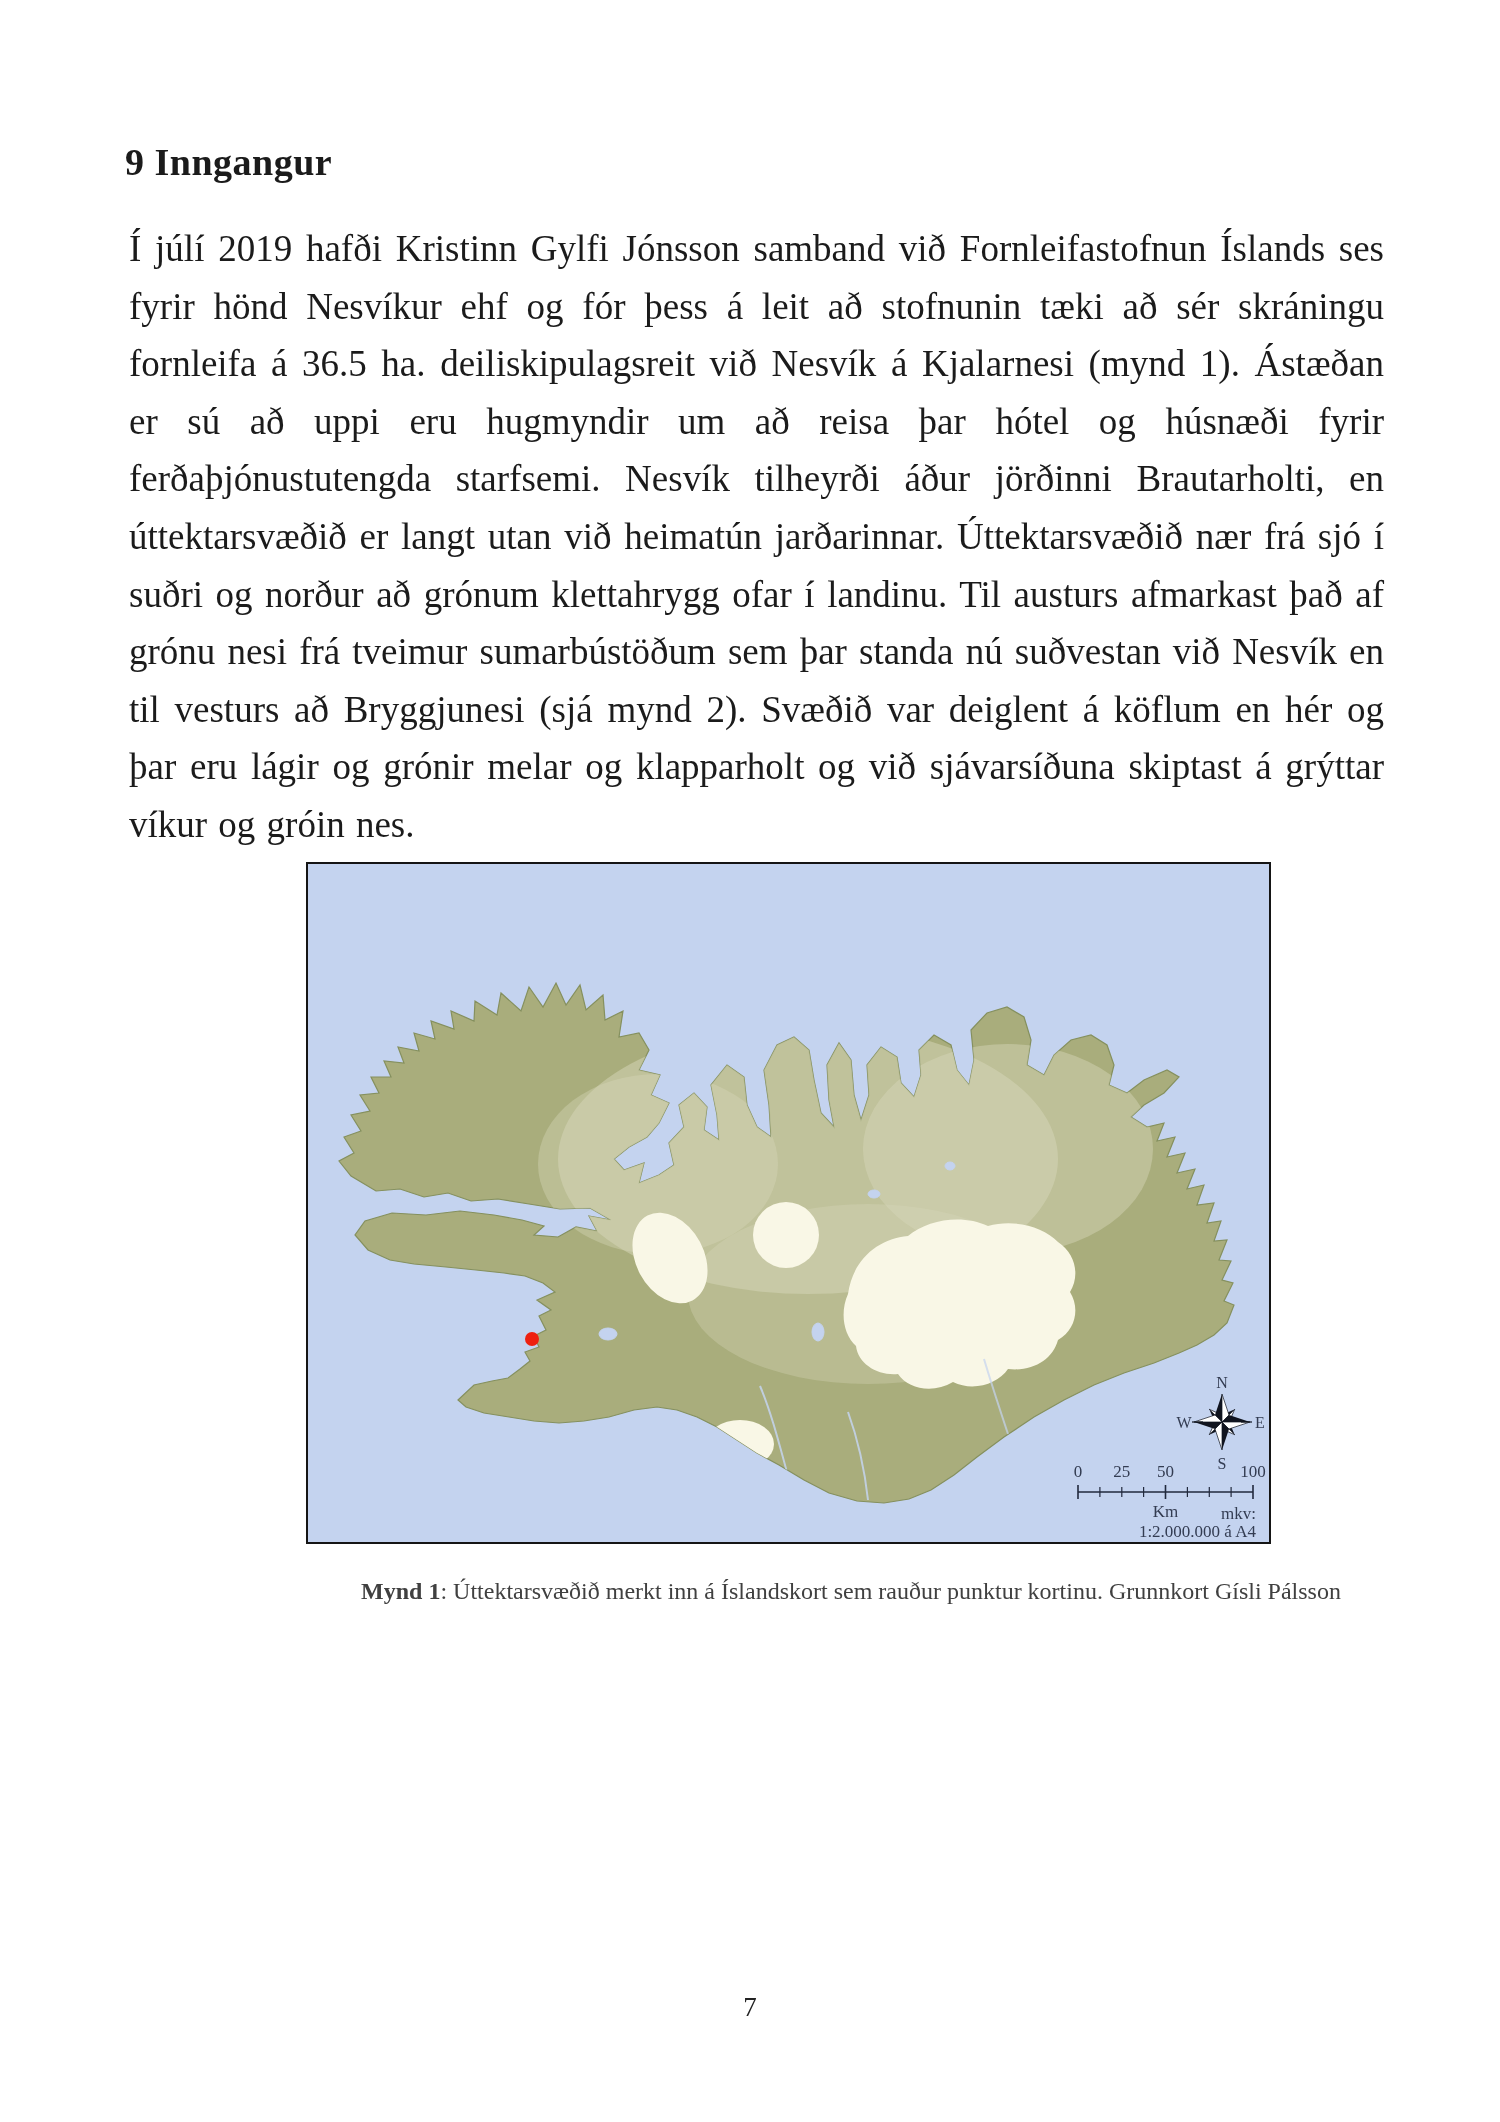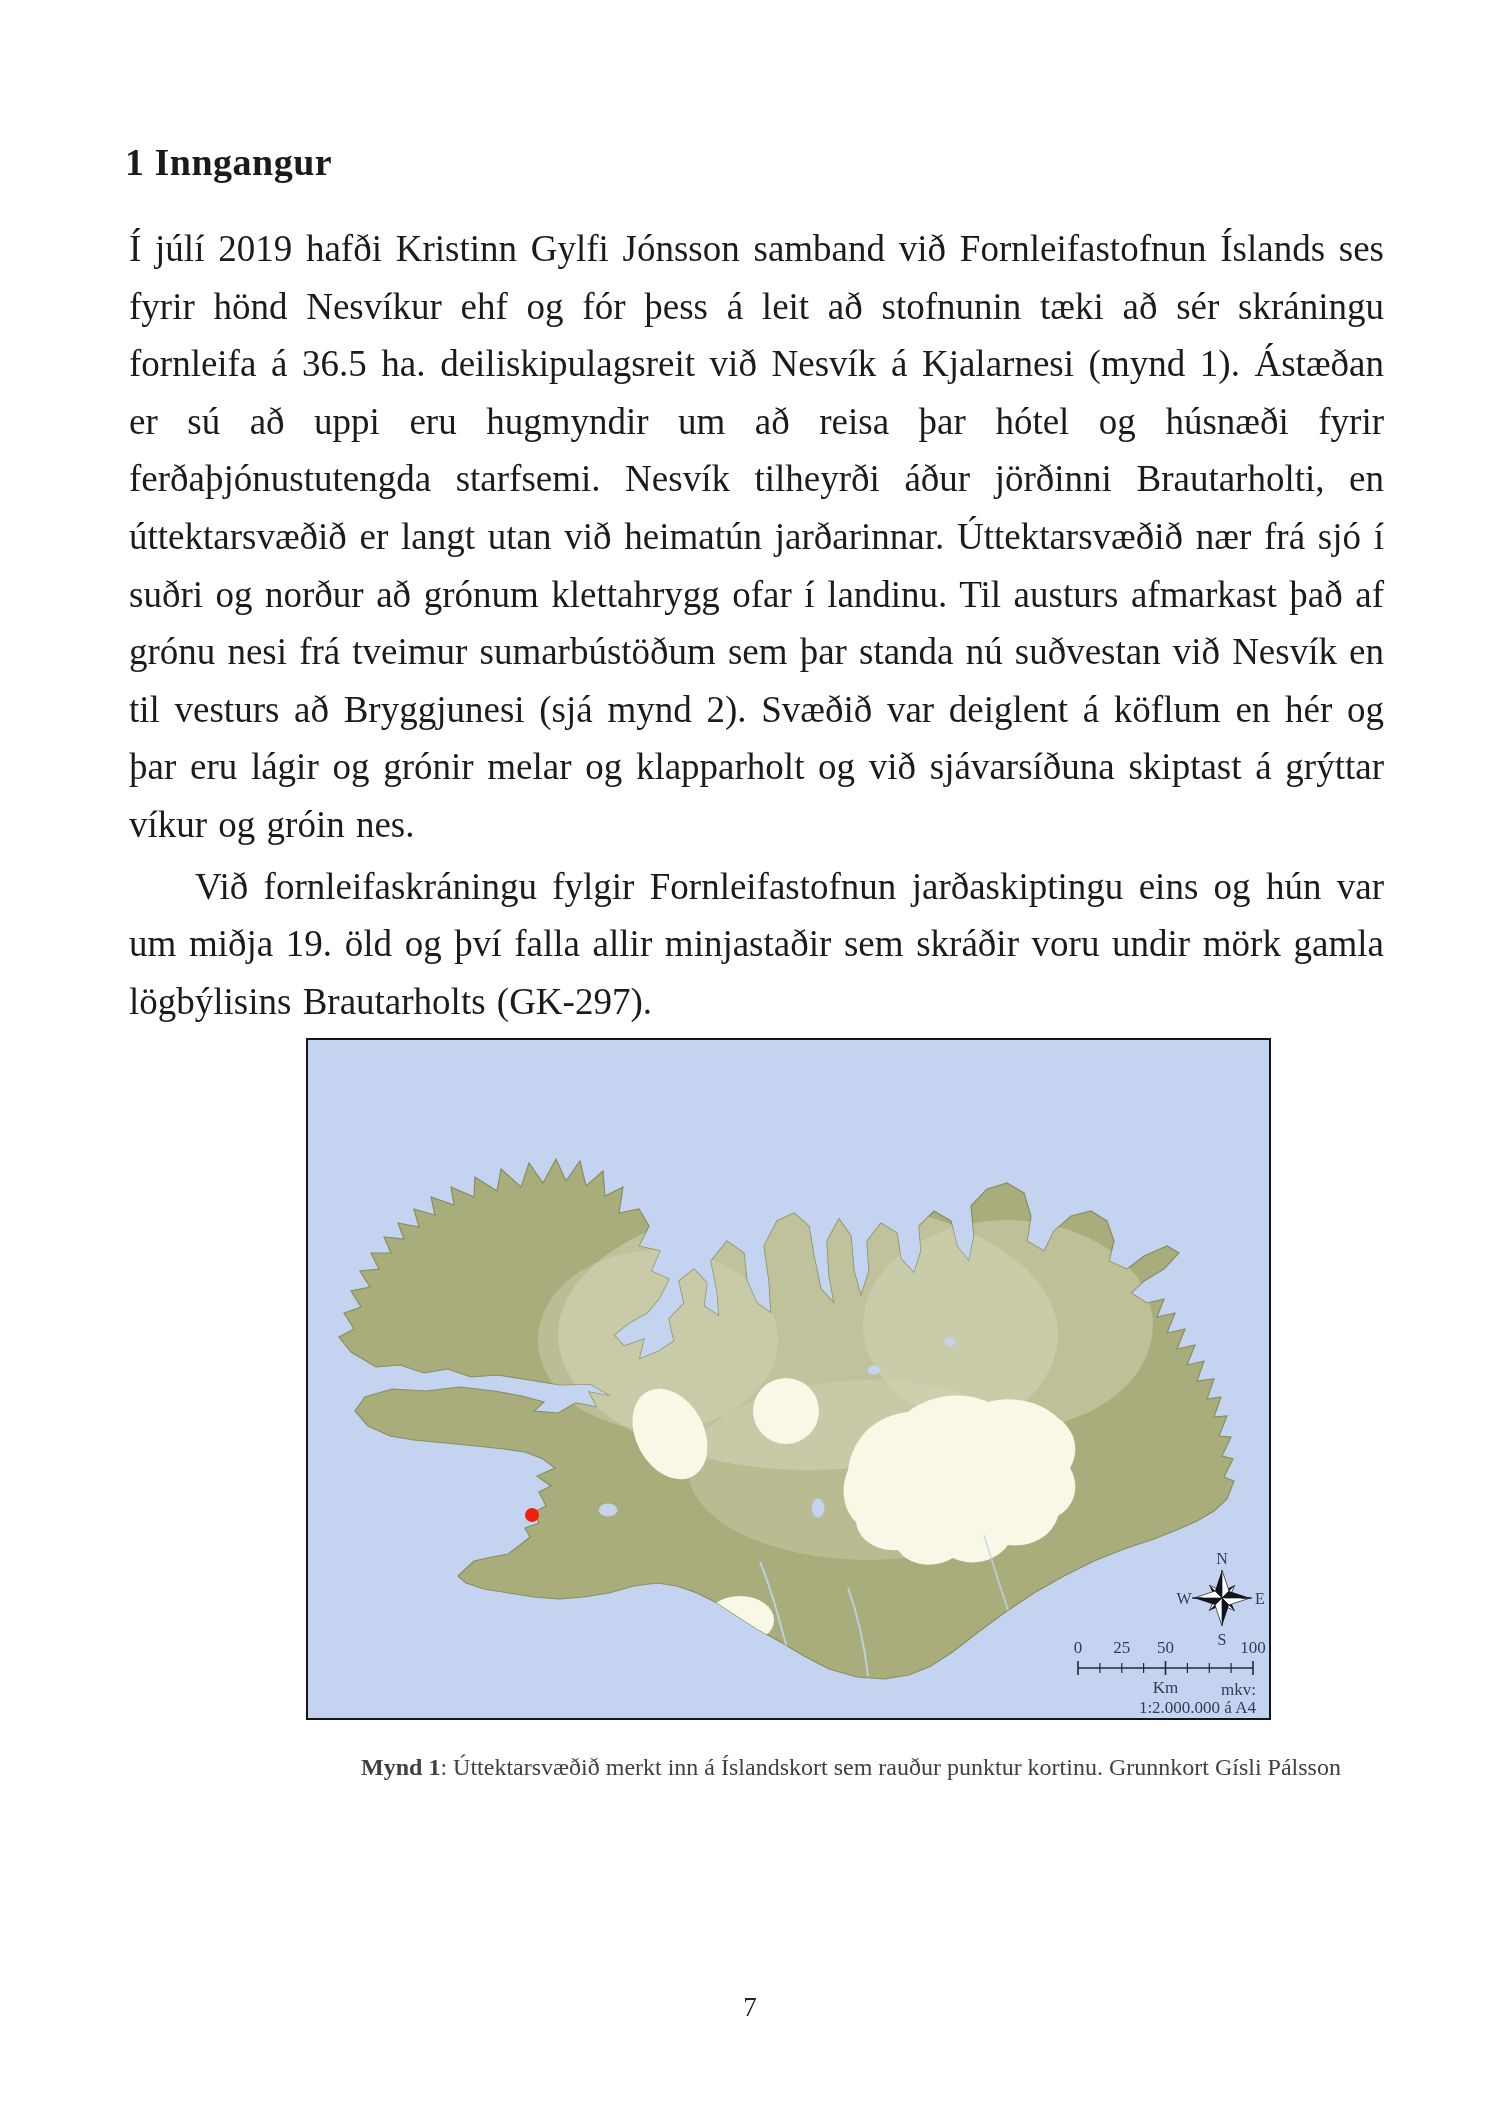--- a/index.html
+++ b/index.html
@@ -58,25 +58,24 @@
     text-align:center;
     font-size:27px;
     color:#222;
   }
 </style>
 </head>
 <body>
 
 <div class="page">
 
-  <h1 class="heading">1 Inngangur</h1>
+  <h1 class="heading">9 Inngangur</h1>
 
   <div class="bodytext">
     <p>Í júlí 2019 hafði Kristinn Gylfi Jónsson samband við Fornleifastofnun Íslands ses fyrir hönd Nesvíkur ehf og fór þess á leit að stofnunin tæki að sér skráningu fornleifa á 36.5 ha. deiliskipulagsreit við Nesvík á Kjalarnesi (mynd 1). Ástæðan er sú að uppi eru hugmyndir um að reisa þar hótel og húsnæði fyrir ferðaþjónustutengda starfsemi. Nesvík tilheyrði áður jörðinni Brautarholti, en úttektarsvæðið er langt utan við heimatún jarðarinnar. Úttektarsvæðið nær frá sjó í suðri og norður að grónum klettahrygg ofar í landinu. Til austurs afmarkast það af grónu nesi frá tveimur sumarbústöðum sem þar standa nú suðvestan við Nesvík en til vesturs að Bryggjunesi (sjá mynd 2). Svæðið var deiglent á köflum en hér og þar eru lágir og grónir melar og klapparholt og við sjávarsíðuna skiptast á grýttar víkur og gróin nes.</p>
-    <p class="indent">Við fornleifaskráningu fylgir Fornleifastofnun jarðaskiptingu eins og hún var um miðja 19. öld og því falla allir minjastaðir sem skráðir voru undir mörk gamla lögbýlisins Brautarholts (GK-297).</p>
   </div>
 
   <figure class="mapfigure">
     <div class="mapframe">
       <svg width="961" height="678" viewBox="0 0 961 678" xmlns="http://www.w3.org/2000/svg">
         <defs>
           <path id="landpath" d="M150,536 L166,521 184,517 200,514 212,505 222,497 217,488 231,483 226,472 238,466 231,452 243,446 229,436 247,428 235,419 217,412 196,409 168,406 138,403 106,400 82,396 60,386 47,371 57,357 84,349 118,351 152,347 186,351 214,356 236,362 226,371 250,373 268,363 289,367 281,352 303,356 282,344 252,345 221,340 190,335 163,337 140,329 116,333 92,325 68,327 43,312 31,297 46,289 36,273 53,267 43,251 62,247 52,231 71,229 63,213 83,213 76,197 96,199 90,183 111,187 106,169 127,175 123,157 146,165 143,147 166,157 167,137 189,151 193,129 213,147 221,123 235,143 248,119 258,141 272,121 278,146 295,131 297,156 315,147 311,173 331,169 341,186 331,206 352,211 343,231 361,239 351,259 339,273 321,283 306,295 316,306 336,299 331,319 351,311 366,301 361,279 376,263 371,241 386,229 399,243 396,266 411,276 409,251 403,221 419,201 436,213 439,241 449,263 463,273 461,241 456,206 469,181 486,173 501,186 506,216 513,249 526,263 521,236 519,201 531,179 543,196 546,231 553,256 561,231 559,201 573,183 589,193 593,219 606,233 613,211 611,186 626,171 643,181 649,206 661,221 666,196 663,166 679,149 699,143 716,153 723,176 719,201 736,211 746,191 763,176 783,171 799,181 806,201 801,221 819,229 836,216 859,206 871,213 856,229 836,241 823,253 839,263 856,259 849,277 867,273 859,293 877,289 869,309 887,305 879,325 896,321 889,341 906,339 899,359 913,357 906,377 919,376 911,396 923,397 914,416 925,419 916,437 926,441 919,459 906,471 889,481 871,489 846,499 816,509 786,521 756,536 726,553 696,573 669,593 646,611 623,626 601,635 576,639 549,637 521,629 496,616 471,601 449,589 429,576 409,563 389,553 369,546 349,543 326,546 301,553 276,557 251,559 226,557 201,553 176,549 158,543 Z"></path>
           <clipPath id="landclip">
               <use href="#landpath"></use>
             </clipPath>

